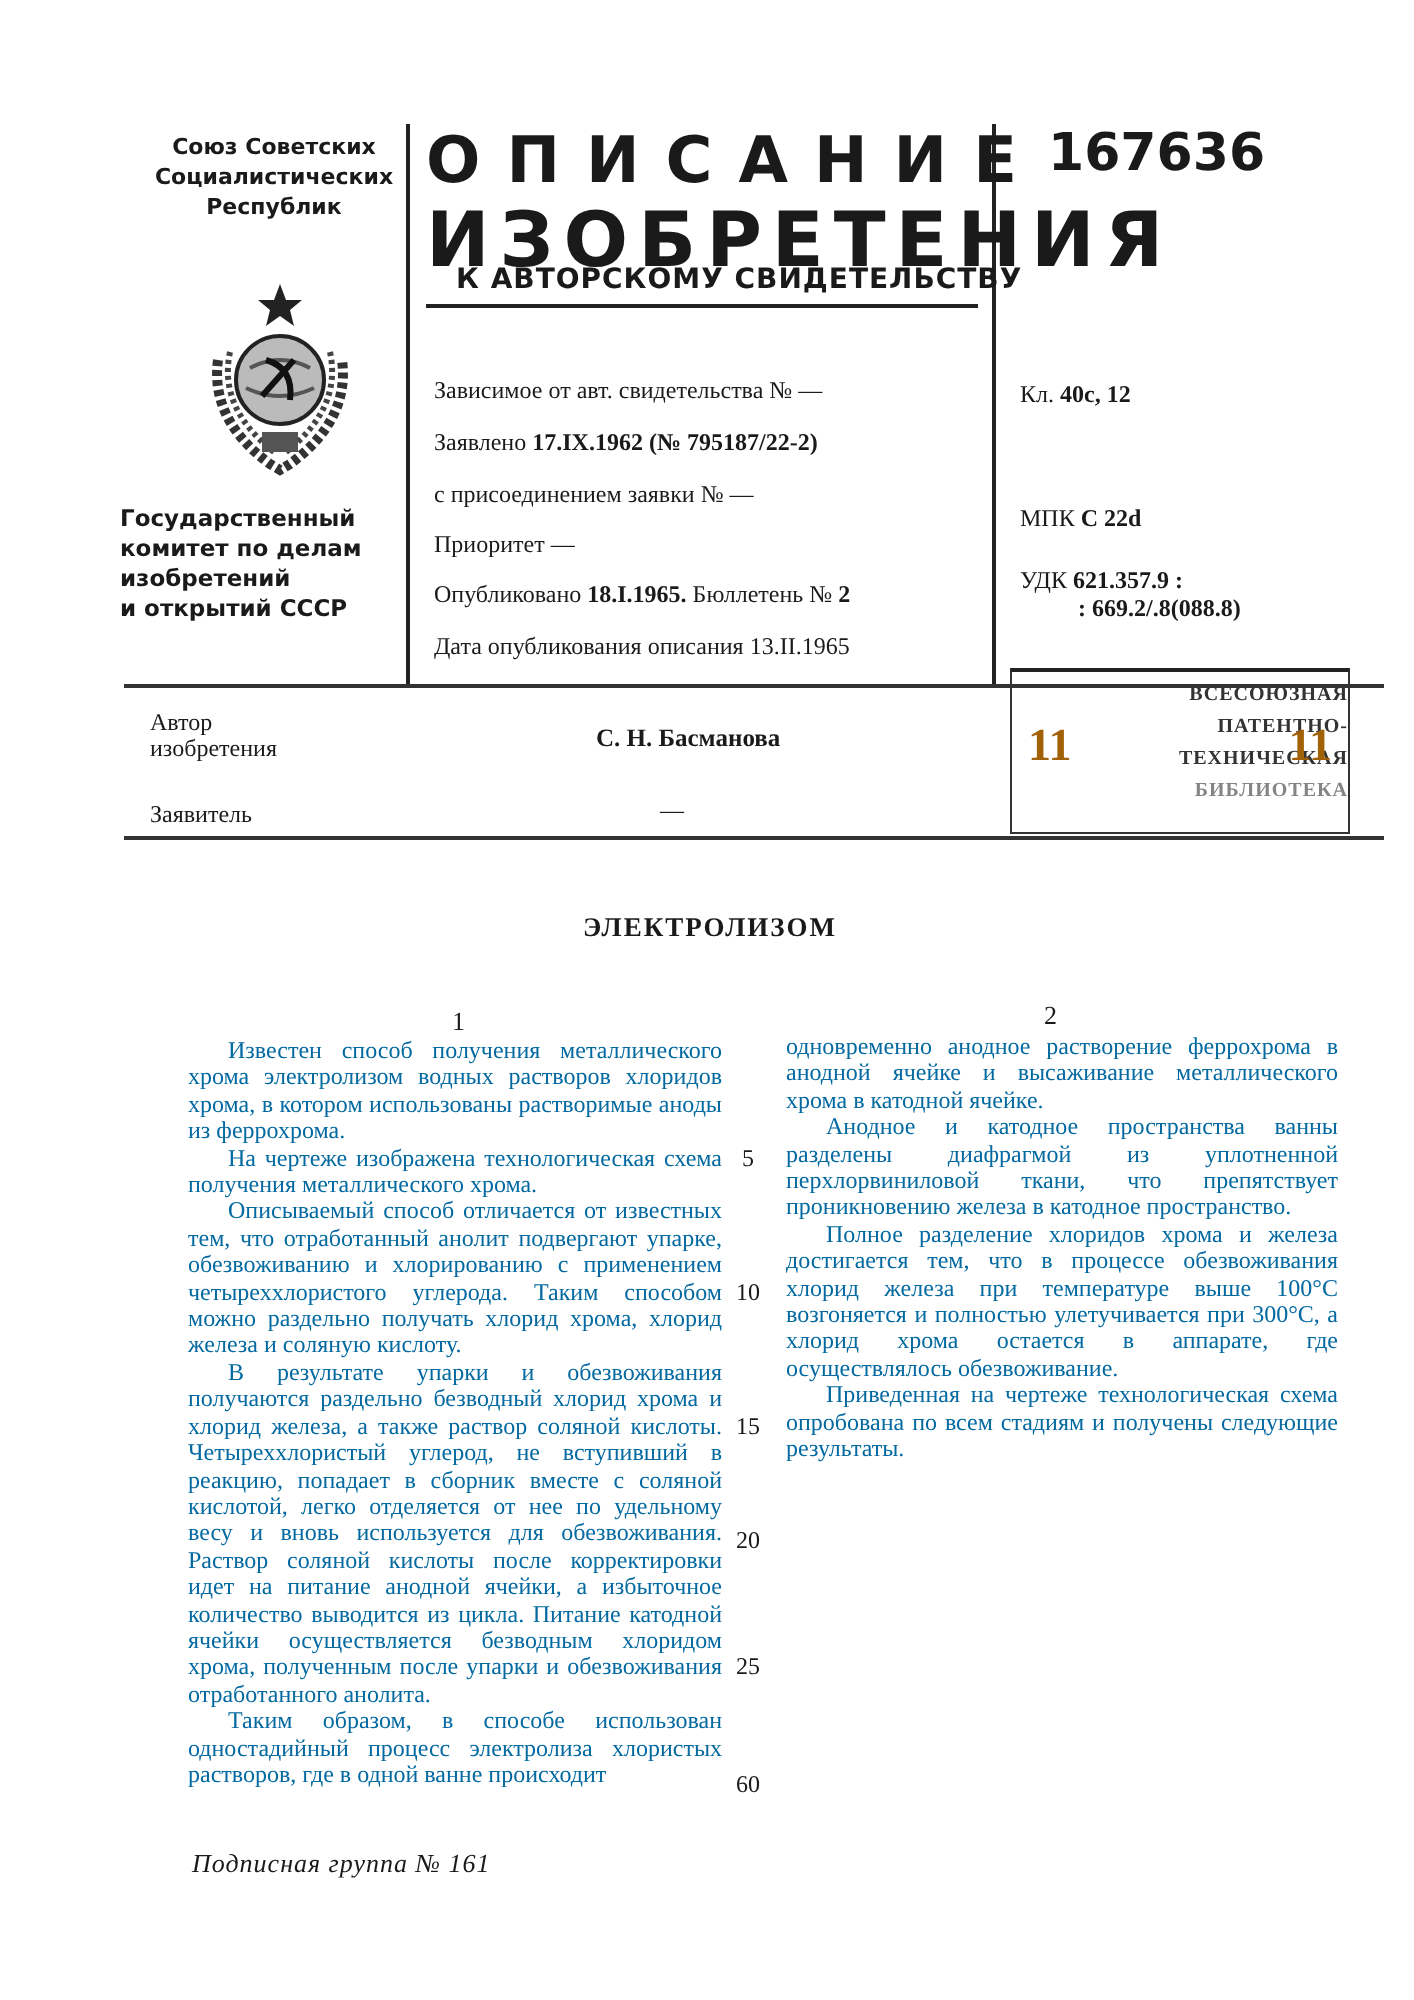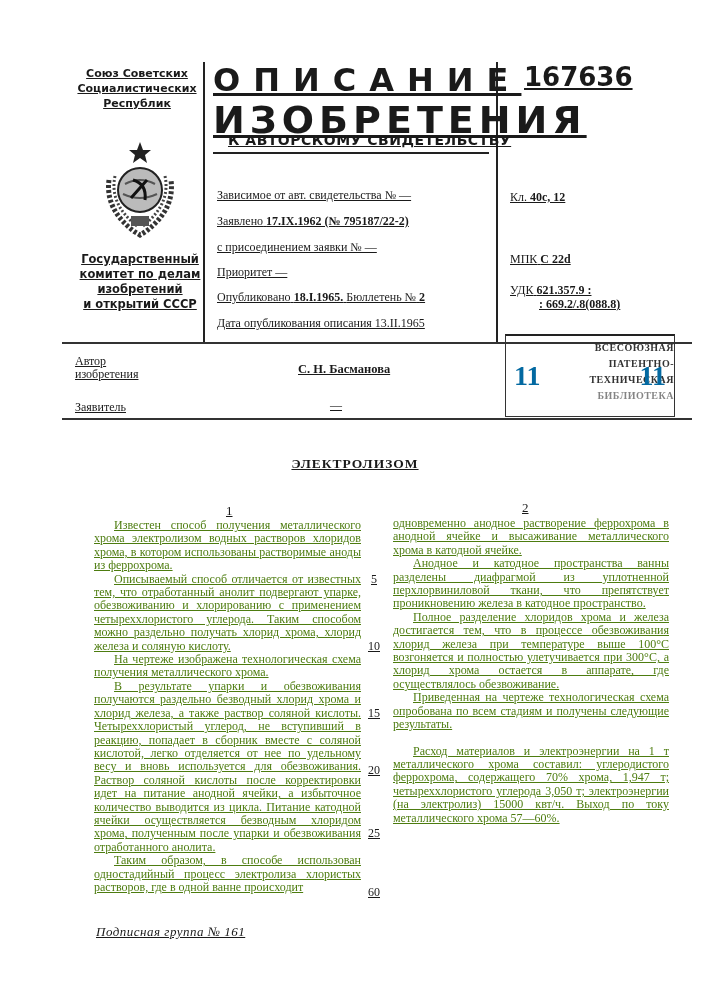--- a/index.html
+++ b/index.html
@@ -1,24 +1,24 @@
 <!DOCTYPE html>
 <html><head>
 <meta charset="utf-8">
 <style>
   html, body { margin:0; padding:0; background:#fff; }
   body { width:707px; height:1000px; position:relative; overflow:hidden; color:#1a1a1a;
          font-family:"Liberation Serif", "DejaVu Serif", serif; }
-  .abs { position:absolute;text-decoration:underline; }
+  .abs { position:absolute; }
   .sans { font-family:"DejaVu Sans", "Liberation Sans", sans-serif; }
 
   
   .org { left:62px; top:66px; width:150px; text-align:center; font-size:11px; font-weight:bold; line-height:15px; }
   .emblem { left:95px; top:140px; width:90px; height:100px; }
-  .committee { left:60px; top:252px; width:160px; text-align:center; font-size:11.5px; font-weight:bold; line-height:15px; }
+  .committee { left:60px; top:252px; width:160px; text-align:left; font-size:11.5px; font-weight:bold; line-height:15px; }
 
   
   .vrule1 { left:203px; top:62px; width:2px; height:280px; background:#222; }
   .vrule2 { left:496px; top:62px; width:2px; height:280px; background:#222; }
 
   .title1 { left:213px; top:60px; font-size:32px; font-weight:bold; letter-spacing:13px; line-height:40px;text-align:right; }
   .title2 { left:213px; top:100px; font-size:38px; font-weight:bold; letter-spacing:5px; line-height:40px; }
   .subtitle { left:228px; top:132px; font-size:14px; font-weight:bold; letter-spacing:0.5px; }
   .title-rule { left:213px; top:152px; width:276px; height:2px; background:#222; }
   .patent-no { left:524px; top:62px; font-size:26px; font-weight:bold; letter-spacing:0px; }
@@ -30,26 +30,26 @@
   .hr-full { left:62px; top:342px; width:630px; height:1.5px; background:#333; }
   .hr-low  { left:62px; top:418px; width:630px; height:1.5px; background:#333; }
 
   .author-label { left:75px; top:355px; font-size:12px; line-height:13px; }
   .author-name { left:298px; top:362px; font-size:12.5px; font-weight:bold; }
   .applicant-label { left:75px; top:400px; font-size:12px; }
   .applicant-val { left:330px; top:398px; font-size:12px; }
 
   .stamp { left:505px; top:334px; width:168px; height:80px; border:1.5px solid #333; border-top:2px solid #222; }
   .stamp-inner { position:absolute; left:0; right:0; top:4px; text-align:right; font-size:10px; line-height:16px; letter-spacing:0.5px; color:#333; font-weight:bold; }
-  .stamp-mark { position:absolute; top:24px; font-size:28px; font-weight:bold; color:#0369a1; }
+  .stamp-mark { position:absolute; top:24px; font-size:23px; font-weight:bold; color:#a16207; }
 
   .doc-title { left:120px; top:456px; width:470px; text-align:center; font-size:13.5px; font-weight:bold; letter-spacing:1px; line-height:16px; }
 
   .colnum { font-size:13px; }
-  .col { font-size:12px; line-height:13.4px; text-align:justify; color:#4d7c0f; }
+  .col { font-size:12px; line-height:13.4px; text-align:justify; color:#0369a1; }
   .col p { margin:0; text-indent:20px; }
   .col p.noind { text-indent:0; }
   .col p.gap { margin-top:13px; }
   .col1 { left:94px; top:519px; width:267px; }
   .col2 { left:393px; top:517px; width:276px; }
   .gutter { left:360px; font-size:12px; width:28px; text-align:center; }
 
   .footer { left:96px; top:924px; font-size:13px; font-style:italic; letter-spacing:0.5px; }
 </style>
 </head>
@@ -146,34 +146,33 @@
 
 <div class="abs doc-title">
   <div>ЭЛЕКТРОЛИЗОМ</div>
 </div>
 
 <div class="abs colnum" style="left:226px; top:503px">1</div>
 <div class="abs colnum" style="left:522px; top:500px">2</div>
 
 <div class="abs col col1">
   <p>Известен способ получения металлического хрома электролизом водных растворов хлоридов хрома, в котором использованы растворимые аноды из феррохрома.</p>
+  <p>На чертеже изображена технологическая схема получения металлического хрома.</p>
   <p>Описываемый способ отличается от известных тем, что отработанный анолит подвергают упарке, обезвоживанию и хлорированию с применением четыреххлористого углерода. Таким способом можно раздельно получать хлорид хрома, хлорид железа и соляную кислоту.</p>
-  <p>На чертеже изображена технологическая схема получения металлического хрома.</p>
   <p>В результате упарки и обезвоживания получаются раздельно безводный хлорид хрома и хлорид железа, а также раствор соляной кислоты. Четыреххлористый углерод, не вступивший в реакцию, попадает в сборник вместе с соляной кислотой, легко отделяется от нее по удельному весу и вновь используется для обезвоживания. Раствор соляной кислоты после корректировки идет на питание анодной ячейки, а избыточное количество выводится из цикла. Питание катодной ячейки осуществляется безводным хлоридом хрома, полученным после упарки и обезвоживания отработанного анолита.</p>
   <p>Таким образом, в способе использован одностадийный процесс электролиза хлористых растворов, где в одной ванне происходит</p>
 </div>
 
 <div class="abs gutter" style="top:572px">5</div>
 <div class="abs gutter" style="top:639px">10</div>
 <div class="abs gutter" style="top:706px">15</div>
 <div class="abs gutter" style="top:763px">20</div>
 <div class="abs gutter" style="top:826px">25</div>
 <div class="abs gutter" style="top:885px">60</div>
 
 <div class="abs col col2">
   <p class="noind">одновременно анодное растворение феррохрома в анодной ячейке и высаживание металлического хрома в катодной ячейке.</p>
   <p>Анодное и катодное пространства ванны разделены диафрагмой из уплотненной перхлорвиниловой ткани, что препятствует проникновению железа в катодное пространство.</p>
   <p>Полное разделение хлоридов хрома и железа достигается тем, что в процессе обезвоживания хлорид железа при температуре выше 100°С возгоняется и полностью улетучивается при 300°С, а хлорид хрома остается в аппарате, где осуществлялось обезвоживание.</p>
   <p>Приведенная на чертеже технологическая схема опробована по всем стадиям и получены следующие результаты.</p>
-  <p class="gap">Расход материалов и электроэнергии на 1 т металлического хрома составил: углеродистого феррохрома, содержащего 70% хрома, 1,947 т; четыреххлористого углерода 3,050 т; электроэнергии (на электролиз) 15000 квт/ч. Выход по току металлического хрома 57—60%.</p>
 </div>
 
 <div class="abs footer">Подписная группа № 161</div>
 
 </body></html>

